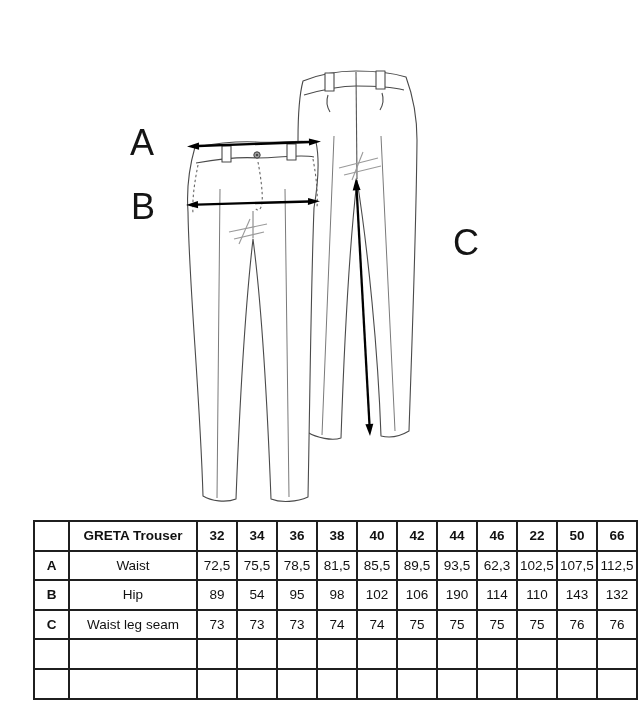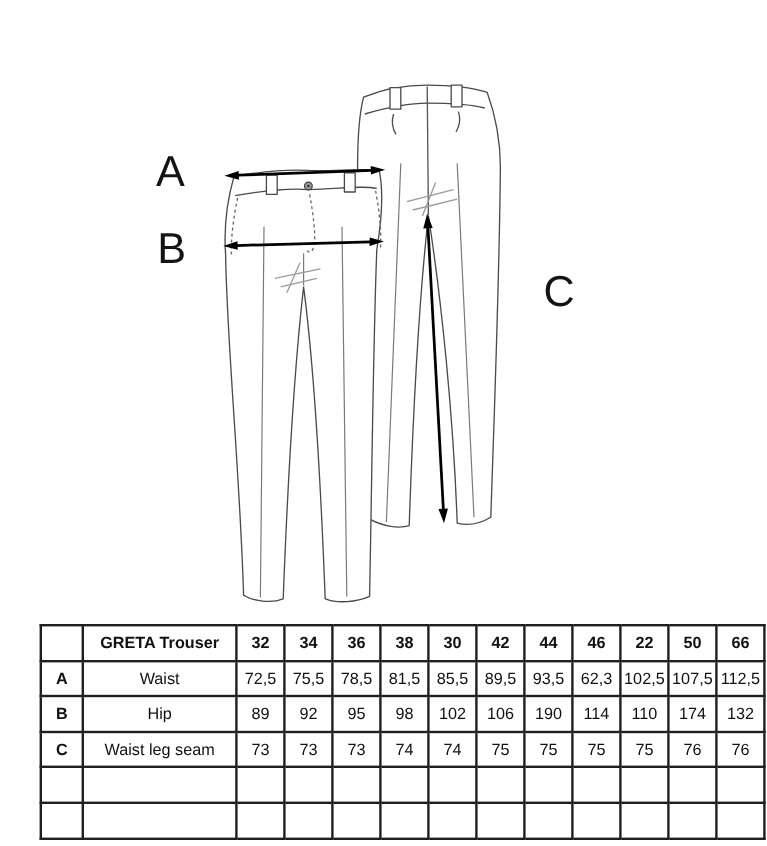--- a/index.html
+++ b/index.html
@@ -147,21 +147,21 @@
         <col style="width:40px">
     </colgroup>
     <tbody>
       <tr>
         <th></th>
         <th class="product-col">GRETA Trouser</th>
         <th>32</th>
         <th>34</th>
         <th>36</th>
         <th>38</th>
-        <th>30</th>
+        <th>40</th>
         <th>42</th>
         <th>44</th>
         <th>46</th>
         <th>22</th>
         <th>50</th>
         <th>66</th>
       </tr>
       <tr>
         <td class="letter-col">A</td>
         <td class="label-col">Waist</td>
@@ -174,29 +174,29 @@
         <td>93,5</td>
         <td>62,3</td>
         <td class="sm">102,5</td>
         <td class="sm">107,5</td>
         <td class="sm">112,5</td>
       </tr>
       <tr>
         <td class="letter-col">B</td>
         <td class="label-col">Hip</td>
         <td>89</td>
-        <td>92</td>
+        <td>54</td>
         <td>95</td>
         <td>98</td>
         <td>102</td>
         <td>106</td>
         <td>190</td>
         <td>114</td>
         <td>110</td>
-        <td>174</td>
+        <td>143</td>
         <td>132</td>
       </tr>
       <tr>
         <td class="letter-col">C</td>
         <td class="label-col">Waist leg seam</td>
         <td>73</td>
         <td>73</td>
         <td>73</td>
         <td>74</td>
         <td>74</td>

